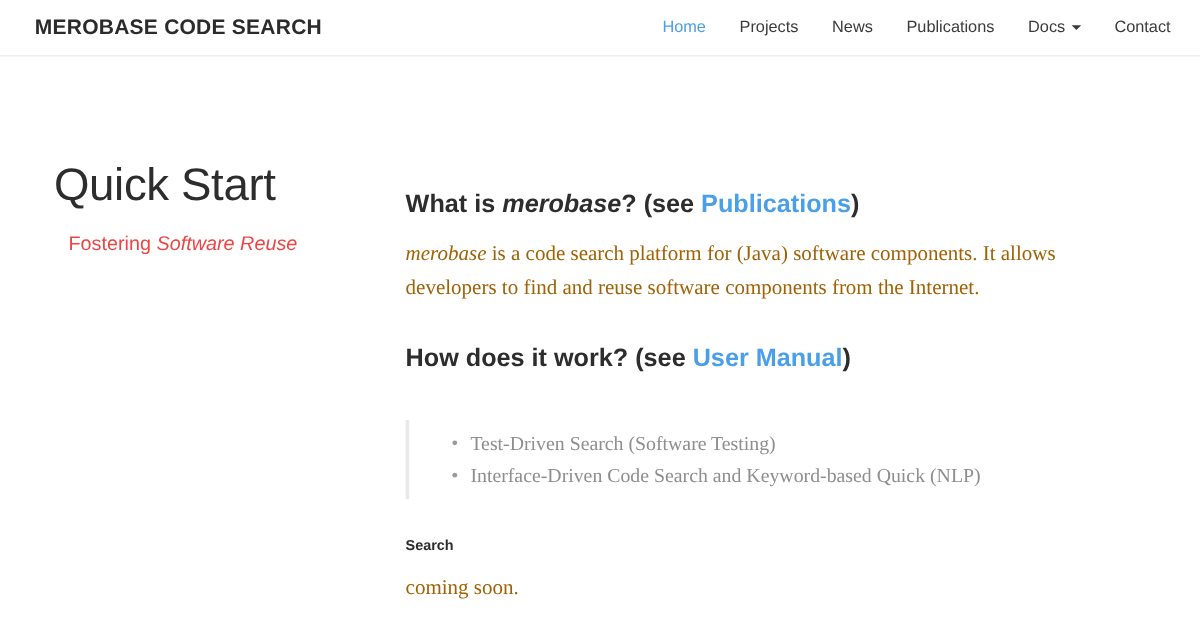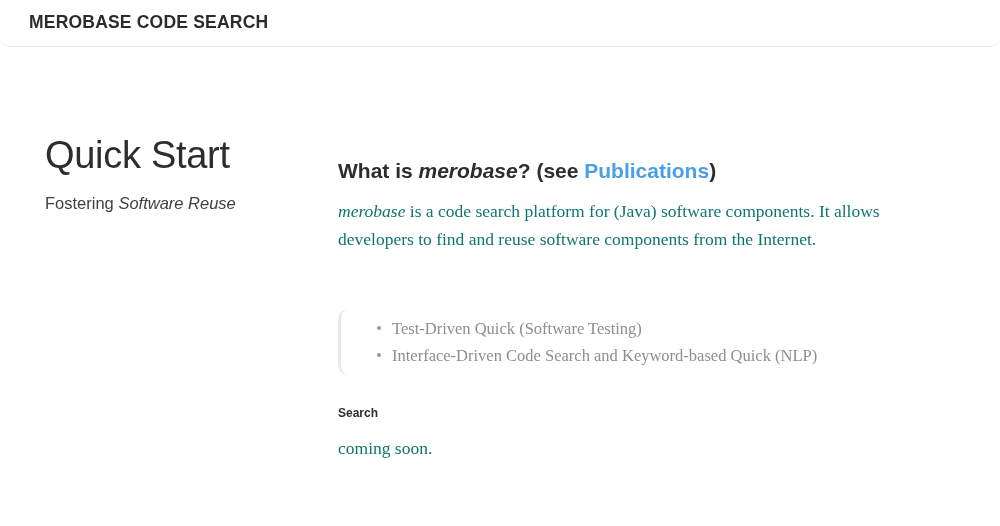--- a/index.html
+++ b/index.html
@@ -1,16 +1,16 @@
 <!DOCTYPE html>
 <html><head>
 <meta charset="utf-8">
 <title>Merobase Code Search — Quick Start</title>
 <style>
-  * { box-sizing: border-box; border-radius: 10px; }
+  * { box-sizing: border-box; }
   html, body {
     margin: 0;
     padding: 0;
     width: 1000px;
     height: 526px;
     background: #ffffff;
     overflow: hidden;
   }
   body {
     font-family: "Liberation Sans", sans-serif;
@@ -84,22 +84,22 @@
     font-size: 38px;
     font-weight: normal;
     color: #2d2d2d;
     margin: 0;
     line-height: 1.08;
     letter-spacing: -0.3px;
   }
   .page-subtitle {
     font-family: "Liberation Sans", sans-serif;
     font-size: 16.5px;
-    color: #404040;
-    margin: 17px 0 0 0;
+    color: #ef4444;
+    margin: 17px 0 0 12px;
     line-height: 1.25;
     font-weight: normal;
   }
   .page-subtitle em { font-style: italic; }
 
   
   .content-col {
     position: absolute;
     left: 338px;
     top: 110px;
@@ -114,21 +114,21 @@
     line-height: 1.35;
   }
   .sec-heading em { font-style: italic; }
   .sec-heading a, a.inline-link {
     color: #4a9fe8;
     text-decoration: none;
   }
   .body-text {
     font-family: "Liberation Serif", serif;
     font-size: 17.5px;
-    color: #0f766e;
+    color: #a16207;
     line-height: 1.58;
     margin: 0;
   }
   .body-text em { font-style: italic; }
   .gap-lg { height: 31px; }
   .gap-md { height: 24px; }
 
   
   .note-list {
     border-left: 3px solid #e9e9e9;
@@ -164,45 +164,54 @@
     color: #2d2d2d;
     margin: 0 0 15px 0;
   }
 </style>
 </head>
 <body>
 
 <header class="site-header">
   <a class="brand" href="#">MEROBASE CODE SEARCH</a>
 
+  <nav class="main-nav">
+    <a class="nav-item active" href="#"><span>Home</span></a>
+    <a class="nav-item" href="#"><span>Projects</span></a>
+    <a class="nav-item" href="#"><span>News</span></a>
+    <a class="nav-item" href="#"><span>Publications</span></a>
+    <a class="nav-item" href="#"><span>Docs</span><span class="caret"></span></a>
+    <a class="nav-item" href="#"><span>Contact</span></a>
+  </nav>
 </header>
 
 <div class="page">
 
   <div class="side-col">
     <h1 class="page-title">Quick Start</h1>
     <p class="page-subtitle"><span>Fostering </span><em>Software Reuse</em></p>
   </div>
 
   <div class="content-col">
 
     <section>
       <h2 class="sec-heading"><span>What is </span><em>merobase</em><span>? (see </span><a href="#">Publications</a><span>)</span></h2>
       <p class="body-text"><em>merobase</em><span> is a code search platform for (Java) software components. It allows developers to find and reuse software components from the Internet.</span></p>
     </section>
 
     <div class="gap-lg"></div>
 
     <section>
+      <h2 class="sec-heading"><span>How does it work? (see </span><a href="#">User Manual</a><span>)</span></h2>
 
       <div class="gap-md"></div>
 
       <div class="note-list">
         <ul>
-          <li>Test-Driven Quick (Software Testing)</li>
+          <li>Test-Driven Search (Software Testing)</li>
           <li>Interface-Driven Code Search and Keyword-based Quick (NLP)</li>
         </ul>
       </div>
     </section>
 
     <div class="gap-lg"></div>
 
     <section>
       <h3 class="search-heading">Search</h3>
       <p class="body-text">coming soon.</p>

